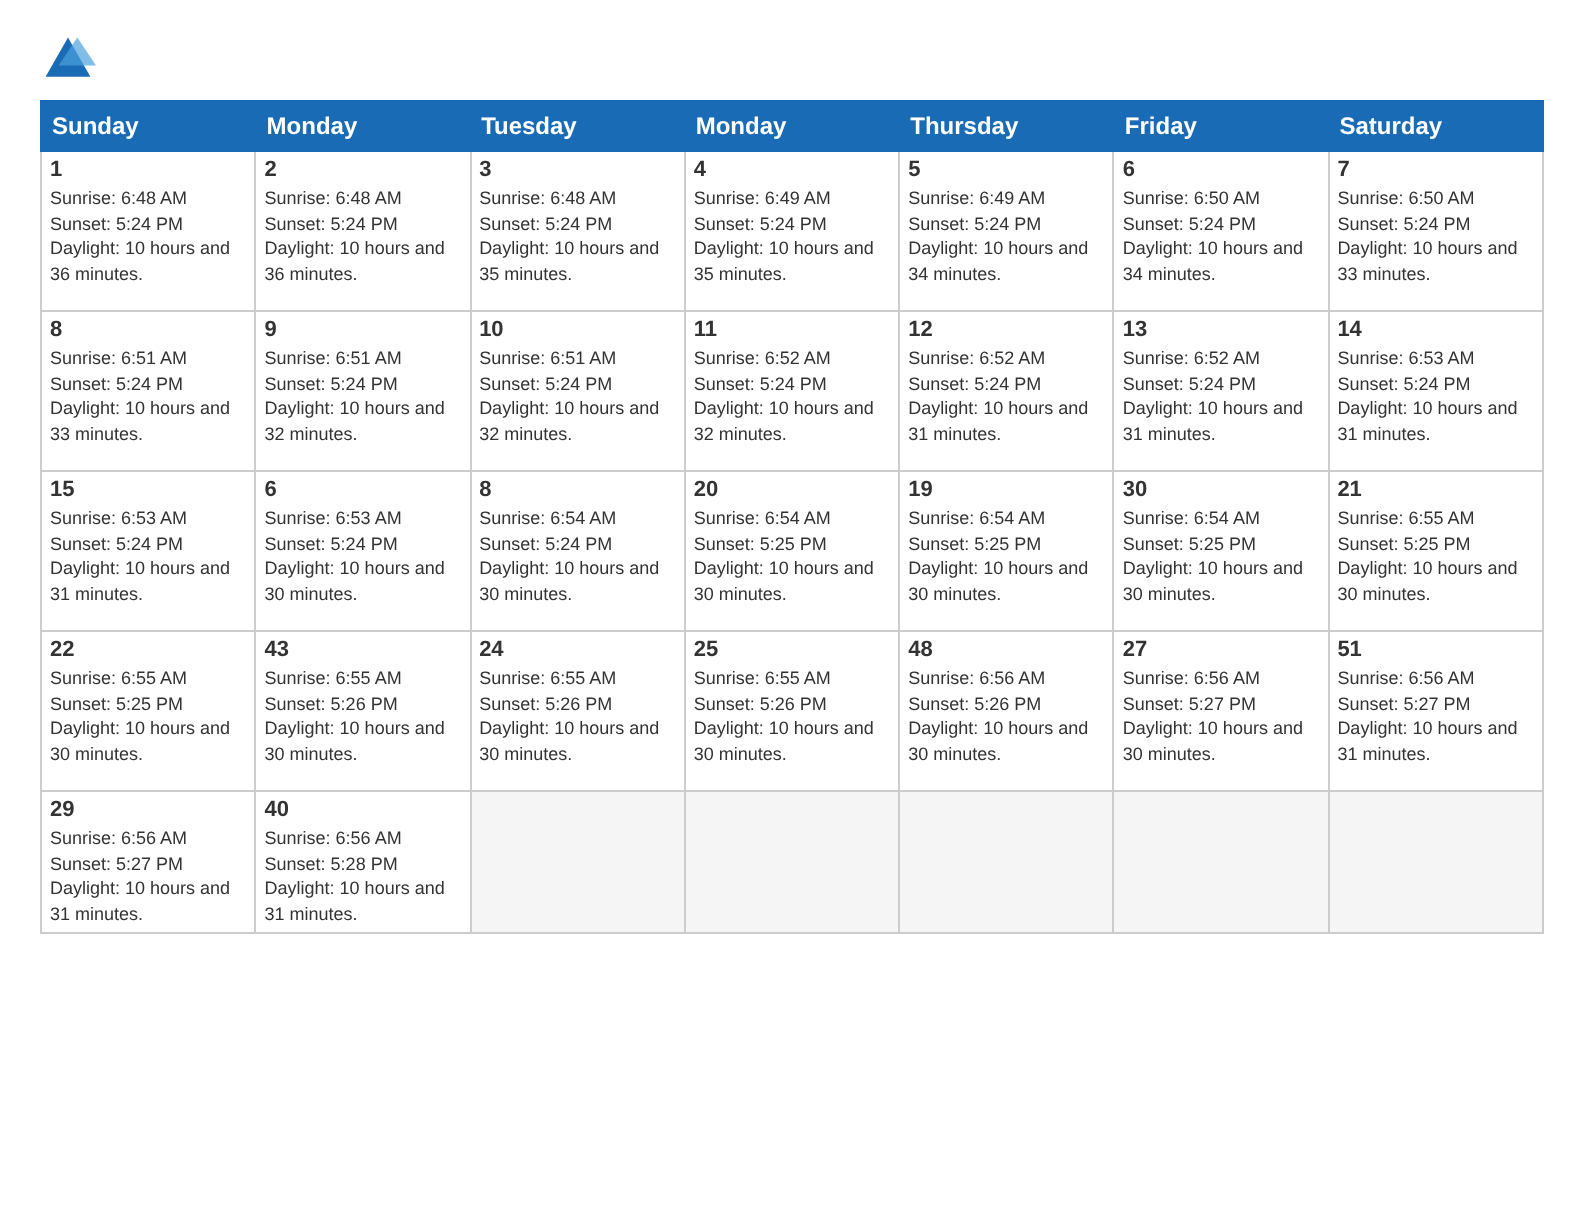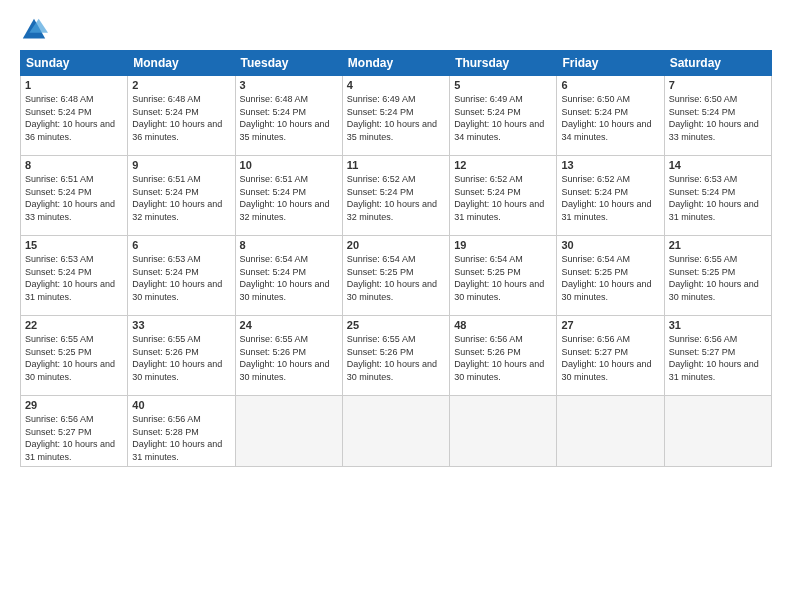--- a/index.html
+++ b/index.html
@@ -222,41 +222,41 @@
             <span class="day-num">21</span>
             <div class="day-info">Sunrise: 6:55 AM<br>Sunset: 5:25 PM<br>Daylight: 10 hours and 30 minutes.</div>
           </td>
         </tr>
         <tr>
           <td>
             <span class="day-num">22</span>
             <div class="day-info">Sunrise: 6:55 AM<br>Sunset: 5:25 PM<br>Daylight: 10 hours and 30 minutes.</div>
           </td>
           <td>
-            <span class="day-num">33</span>
+            <span class="day-num">43</span>
             <div class="day-info">Sunrise: 6:55 AM<br>Sunset: 5:26 PM<br>Daylight: 10 hours and 30 minutes.</div>
           </td>
           <td>
             <span class="day-num">24</span>
             <div class="day-info">Sunrise: 6:55 AM<br>Sunset: 5:26 PM<br>Daylight: 10 hours and 30 minutes.</div>
           </td>
           <td>
             <span class="day-num">25</span>
             <div class="day-info">Sunrise: 6:55 AM<br>Sunset: 5:26 PM<br>Daylight: 10 hours and 30 minutes.</div>
           </td>
           <td>
             <span class="day-num">48</span>
             <div class="day-info">Sunrise: 6:56 AM<br>Sunset: 5:26 PM<br>Daylight: 10 hours and 30 minutes.</div>
           </td>
           <td>
             <span class="day-num">27</span>
             <div class="day-info">Sunrise: 6:56 AM<br>Sunset: 5:27 PM<br>Daylight: 10 hours and 30 minutes.</div>
           </td>
           <td>
-            <span class="day-num">31</span>
+            <span class="day-num">51</span>
             <div class="day-info">Sunrise: 6:56 AM<br>Sunset: 5:27 PM<br>Daylight: 10 hours and 31 minutes.</div>
           </td>
         </tr>
         <tr>
           <td>
             <span class="day-num">29</span>
             <div class="day-info">Sunrise: 6:56 AM<br>Sunset: 5:27 PM<br>Daylight: 10 hours and 31 minutes.</div>
           </td>
           <td>
             <span class="day-num">40</span>

